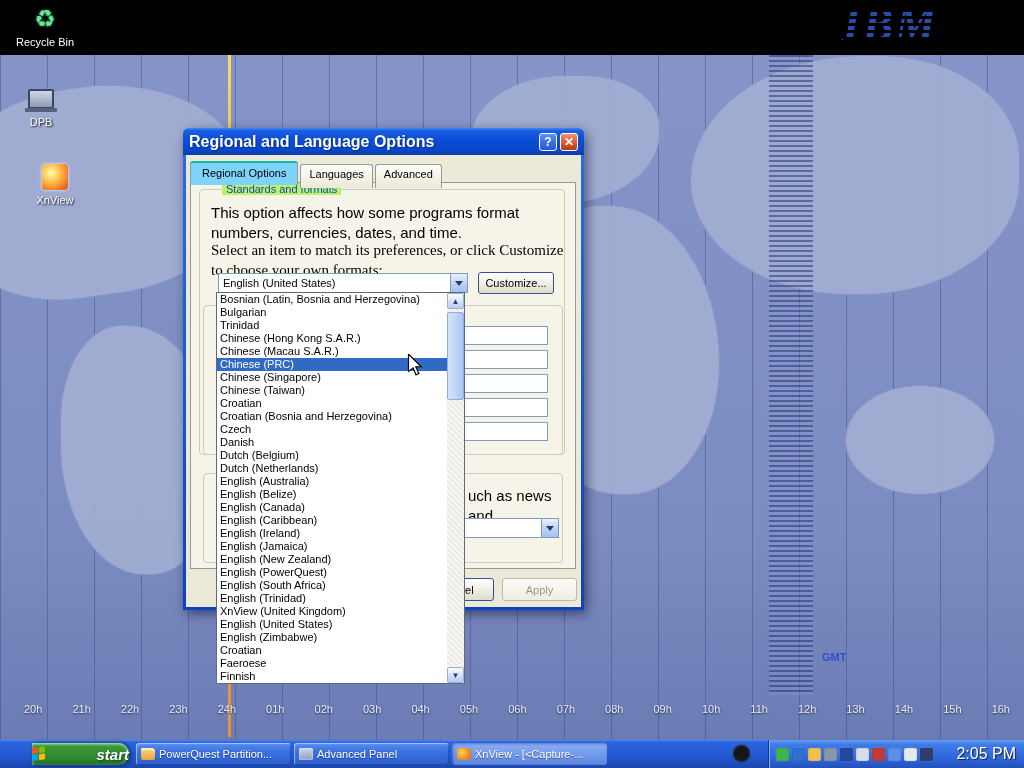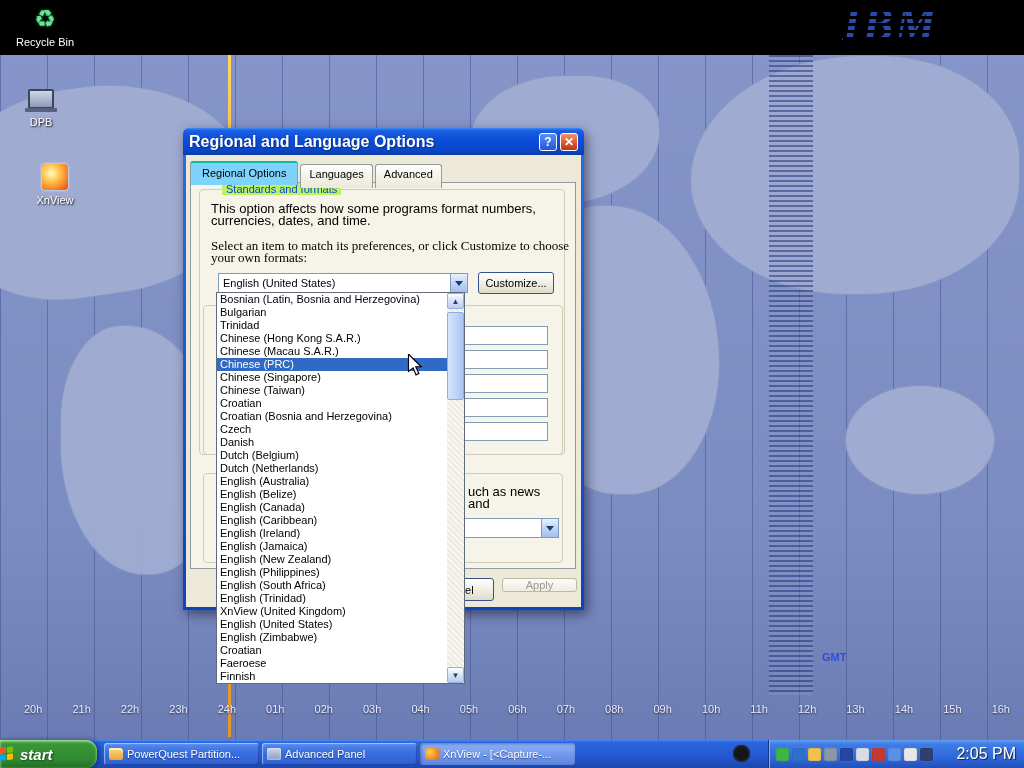--- a/index.html
+++ b/index.html
@@ -52,21 +52,21 @@
   .tabs { position:absolute; left:4px; top:6px; display:flex; gap:2px; z-index:2; }
   .tab { font-size:11px; padding:3px 8px 3px; background:linear-gradient(#fdfdfa,#ece9d8);
     border:1px solid #919b9c; border-bottom:none; border-radius:3px 3px 0 0; position:relative; top:3px; }
   .tab.active { background:#7dd3fc; top:0; padding:4px 11px 6px; border-top:2px solid #14b8a6; z-index:3; }
 
   .panel { position:absolute; left:4px; top:27px; width:386px; height:387px;
     background:#f6f4e8; border:1px solid #919b9c; }
 
   .grp { position:absolute; border:1px solid #cfcdb8; border-radius:4px; }
   .grp-lab { position:absolute; left:8px; top:-7px; background:#bef264; padding:0 4px; color:#0046d5; font-size:11px; white-space:nowrap;margin-left:14px; }
-  .ptext { position:absolute; font-size:13px; line-height:12px; color:#000; }
+  .ptext { position:absolute; font-size:15px; line-height:20px; color:#000; }
 
   .combo { position:absolute; background:#fff; border:1px solid #7f9db9; font-size:11px; display:flex; align-items:center; }
   .combo .val { flex:1; padding:0 4px; white-space:nowrap; overflow:hidden; }
   .combo .drop { width:17px; align-self:stretch; border-left:1px solid #7f9db9;
     background:linear-gradient(#e9f0fc,#c2d4f4 50%,#a0c0f0); display:flex; align-items:center; justify-content:center; }
   .arr-dn { width:0; height:0; border-left:4px solid transparent; border-right:4px solid transparent; border-top:5px solid #1b3e6e; }
 
   .btn { position:absolute; font-size:11px; color:#000; border:1px solid #36518c; border-radius:3px;
     background:linear-gradient(#fff,#f2f1e8 45%,#dedbc8); display:flex; align-items:center; justify-content:center; cursor:default; }
   .btn.disabled { color:#9a988a; border-color:#bdb9a5; background:linear-gradient(#fbfaf6,#efeee4); }
@@ -85,24 +85,24 @@
   .sb-track { flex:1; position:relative; }
   .sb-thumb { position:absolute; left:0; right:0; top:3px; height:88px;
     background:linear-gradient(90deg,#d6e4fb,#abc6f3); border:1px solid #92aede; border-radius:2px; }
 
   
   .cursor { position:absolute; left:406px; top:354px; z-index:40; }
 
   
   .taskbar { position:absolute; left:0; top:740px; width:1024px; height:28px; z-index:50;
     background:linear-gradient(#4b86f2 0,#2a65dd 8%,#2258d2 60%,#1c46ac 100%); display:flex; align-items:center; }
-  .start-btn { width:97px; height:28px; flex:none; border-radius:0 11px 11px 0; display:flex; align-items:center; justify-content:flex-start; gap:5px;
+  .start-btn { width:97px; height:22px; flex:none; border-radius:0 11px 11px 0; display:flex; align-items:center; justify-content:space-between; gap:5px;
     background:linear-gradient(#57b84e 0,#3a9637 12%,#2f8a31 70%,#1f6b24 100%);
     color:#fff; font-style:italic; font-weight:bold; font-size:15px; text-shadow:1px 1px 2px #14421a;
-    box-shadow:inset 0 1px 3px #b8ecac, 2px 0 5px rgba(0,0,30,.45); cursor:default; }
+    box-shadow:inset 0 1px 3px #b8ecac, 2px 0 5px rgba(0,0,30,.45); cursor:default;margin-left:32px; }
   .flag { width:15px; height:14px; display:grid; grid-template-columns:6px 6px; grid-template-rows:6px 6px; gap:1px; transform:skewY(-6deg); }
   .flag span { border-radius:1px; }
   .tasks { display:flex; gap:3px; margin-left:7px; }
   .task-btn { width:155px; height:22px; border-radius:3px; display:flex; align-items:center; gap:4px; padding:0 5px;
     background:linear-gradient(#5a8df0,#3a70e0 40%,#2e60cf); color:#fff; font-size:11px;
     box-shadow:inset 1px 1px 1px rgba(255,255,255,.5), inset -1px -1px 1px rgba(0,0,60,.3); cursor:default; }
   .task-btn.active { background:linear-gradient(#8eb2f6,#6d95ea 60%,#5e86de); box-shadow:inset 1px 1px 3px rgba(0,0,60,.35); }
   .task-label { overflow:hidden; text-overflow:ellipsis; white-space:nowrap; text-shadow:0 1px 1px rgba(0,0,40,.5); }
   .task-icon { width:14px; height:12px; flex:none; }
   .ti0 { background:linear-gradient(#ffd978,#e8a33d); border-radius:2px 4px 2px 2px; box-shadow:inset 0 2px #fff0b8; }
@@ -221,21 +221,21 @@
       <div class="ptext" style="left:277px;top:303px;width:90px;">uch as news and</div>
       <div class="combo" style="left:180px;top:335px;width:188px;height:20px;">
         <span class="val"></span>
         <span class="drop">
             <span class="arr-dn"></span>
           </span>
       </div>
     </div>
 
     <div class="btn" style="left:233px;top:423px;width:75px;height:23px;">Cancel</div>
-    <div class="btn disabled" style="left:316px;top:423px;width:75px;height:14px;">Apply</div>
+    <div class="btn disabled" style="left:316px;top:423px;width:75px;height:23px;">Apply</div>
   </div>
 </div>
 
 <div class="ddlist">
   <div class="dditems">
       <div class="list-item">Bosnian (Latin, Bosnia and Herzegovina)</div>
       <div class="list-item">Bulgarian</div>
       <div class="list-item">Trinidad</div>
       <div class="list-item">Chinese (Hong Kong S.A.R.)</div>
       <div class="list-item">Chinese (Macau S.A.R.)</div>
@@ -248,21 +248,21 @@
       <div class="list-item">Danish</div>
       <div class="list-item">Dutch (Belgium)</div>
       <div class="list-item">Dutch (Netherlands)</div>
       <div class="list-item">English (Australia)</div>
       <div class="list-item">English (Belize)</div>
       <div class="list-item">English (Canada)</div>
       <div class="list-item">English (Caribbean)</div>
       <div class="list-item">English (Ireland)</div>
       <div class="list-item">English (Jamaica)</div>
       <div class="list-item">English (New Zealand)</div>
-      <div class="list-item">English (Philippines)</div>
+      <div class="list-item">English (PowerQuest)</div>
       <div class="list-item">English (South Africa)</div>
       <div class="list-item">English (Trinidad)</div>
       <div class="list-item">XnView (United Kingdom)</div>
       <div class="list-item">English (United States)</div>
       <div class="list-item">English (Zimbabwe)</div>
       <div class="list-item">Croatian</div>
       <div class="list-item">Faeroese</div>
       <div class="list-item">Finnish</div>
     </div>
   <div class="sbar">

